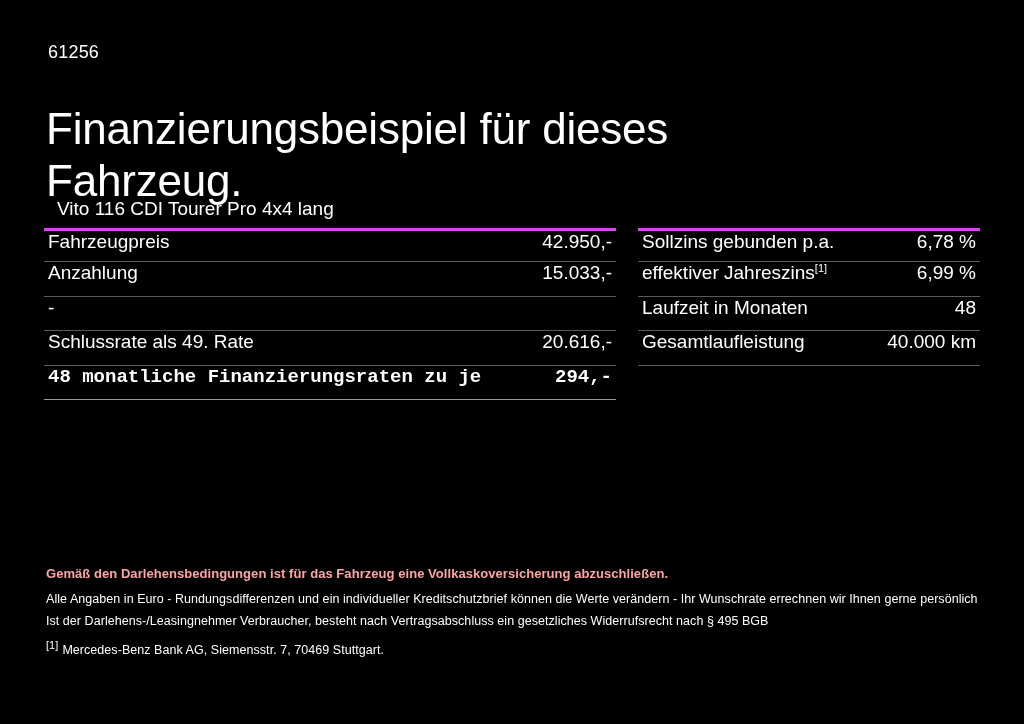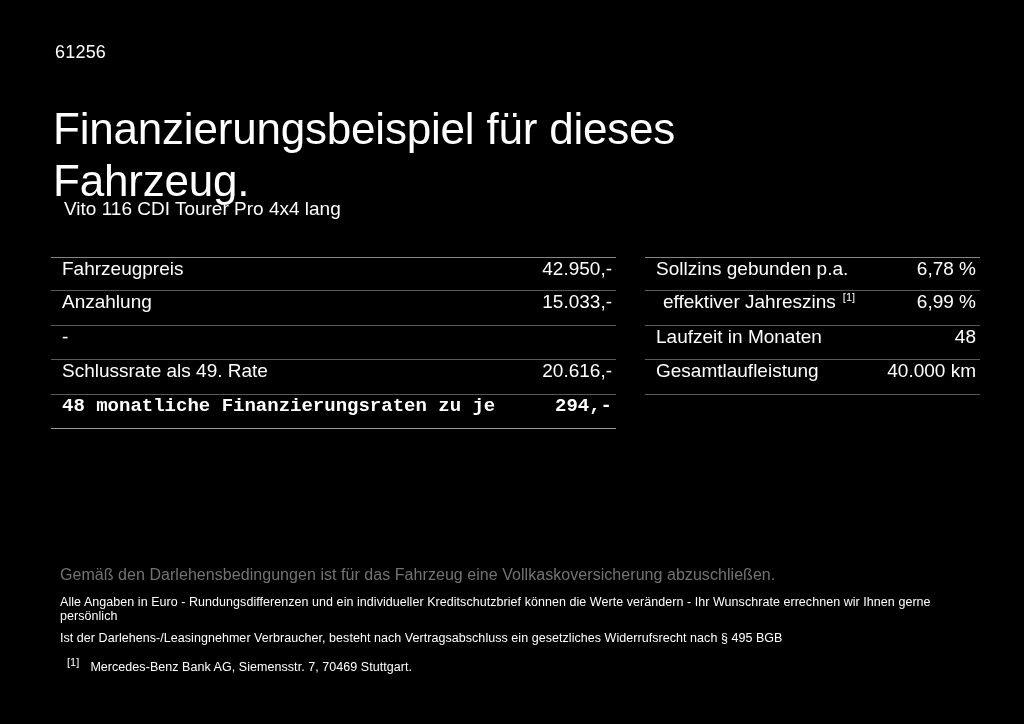--- a/index.html
+++ b/index.html
@@ -1,15 +1,15 @@
 <!DOCTYPE html>
 <html lang="de"><head>
 <meta charset="utf-8">
 <style>
-  * { box-sizing: border-box; padding-left: 7px; }
+  * { box-sizing: border-box; }
   html, body {
     margin: 0;
     padding: 0;
     background: #000000;
     width: 1024px;
     height: 724px;
     overflow: hidden;
   }
   body {
     font-family: "Liberation Sans", sans-serif;
@@ -80,41 +80,41 @@
     font-size: 19px;
     color: #ffffff;
     white-space: nowrap;
   }
   .row .value {
     font-size: 19px;
     color: #ffffff;
     white-space: nowrap;
     text-align: right;
   }
-  .row.first { border-top: 1px solid #d946ef; margin-top: 29px; }
+  .row.first { border-top: 3px solid #d946ef; }
   .row.bold .label,
   .row.bold .value {
     font-weight: 700;
   }
   .row.bold { border-bottom: 1px solid #9a9a9a; font-family: Liberation Mono, monospace; }
   .sup {
     font-size: 11px;
     vertical-align: super;
     line-height: 0;
   }
   .footnotes {
     position: absolute;
     left: 46px;
     top: 566px;
     width: 940px;
   }
   .fn-strong {
-    font-size: 16px;
-    font-weight: 400;
-    color: #737373;
+    font-size: 13px;
+    font-weight: 700;
+    color: #fca5a5;
     margin-bottom: 11px;
     letter-spacing: 0.05px;
   }
   .fn-line {
     font-size: 12.5px;
     font-weight: 400;
     color: #ffffff;
     margin-bottom: 8px;
     letter-spacing: 0.05px;
   }

